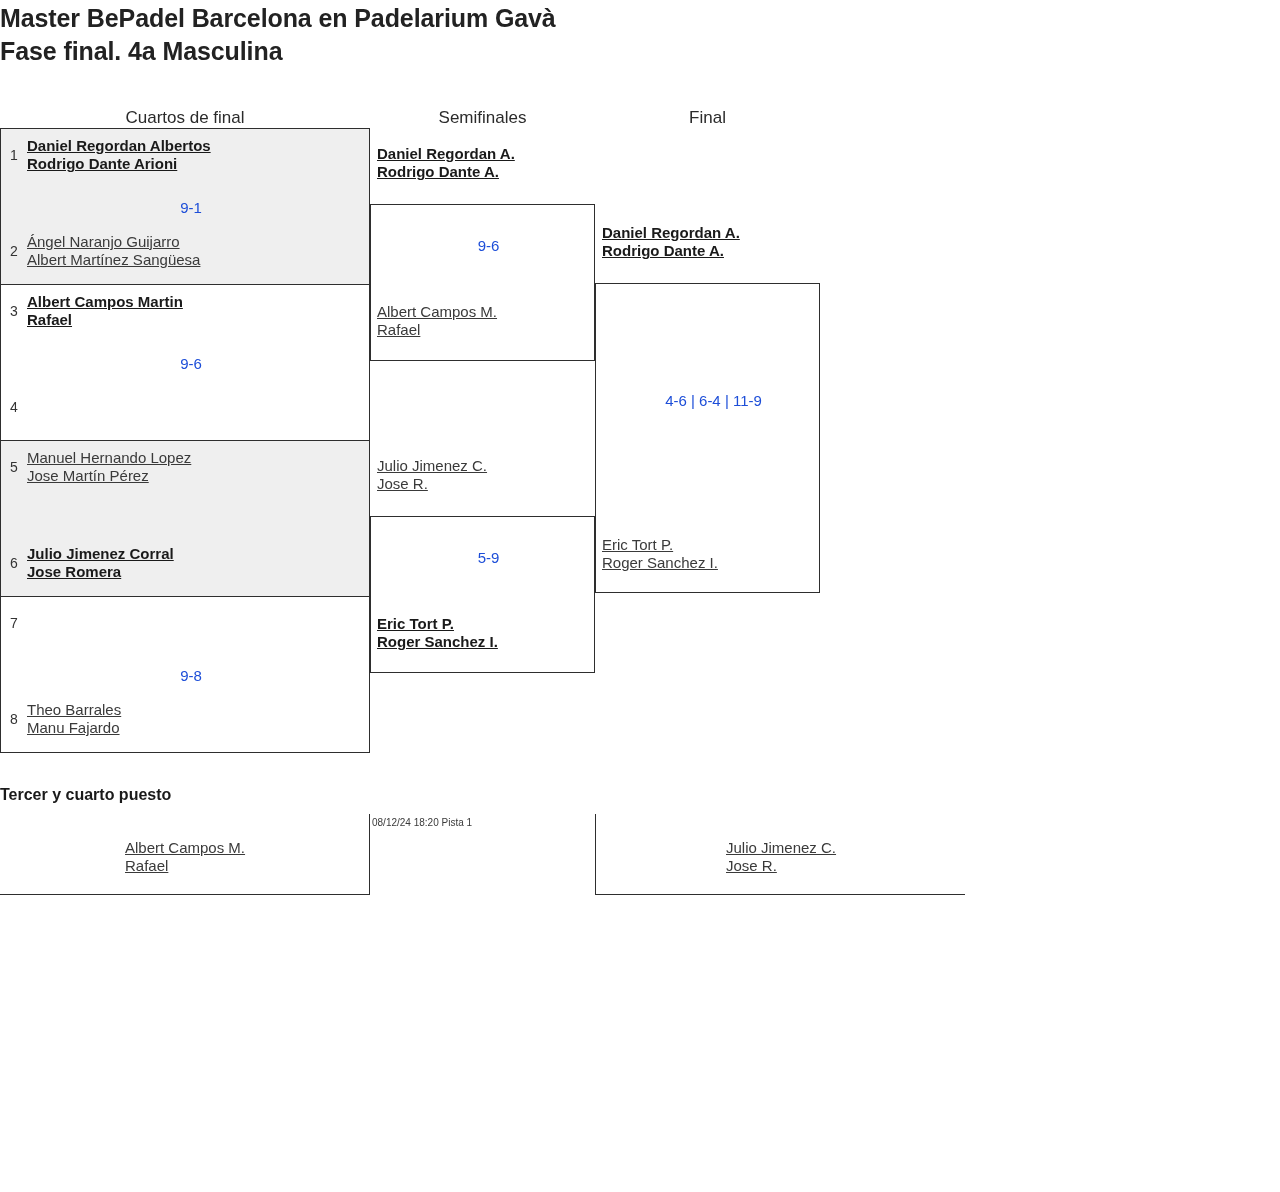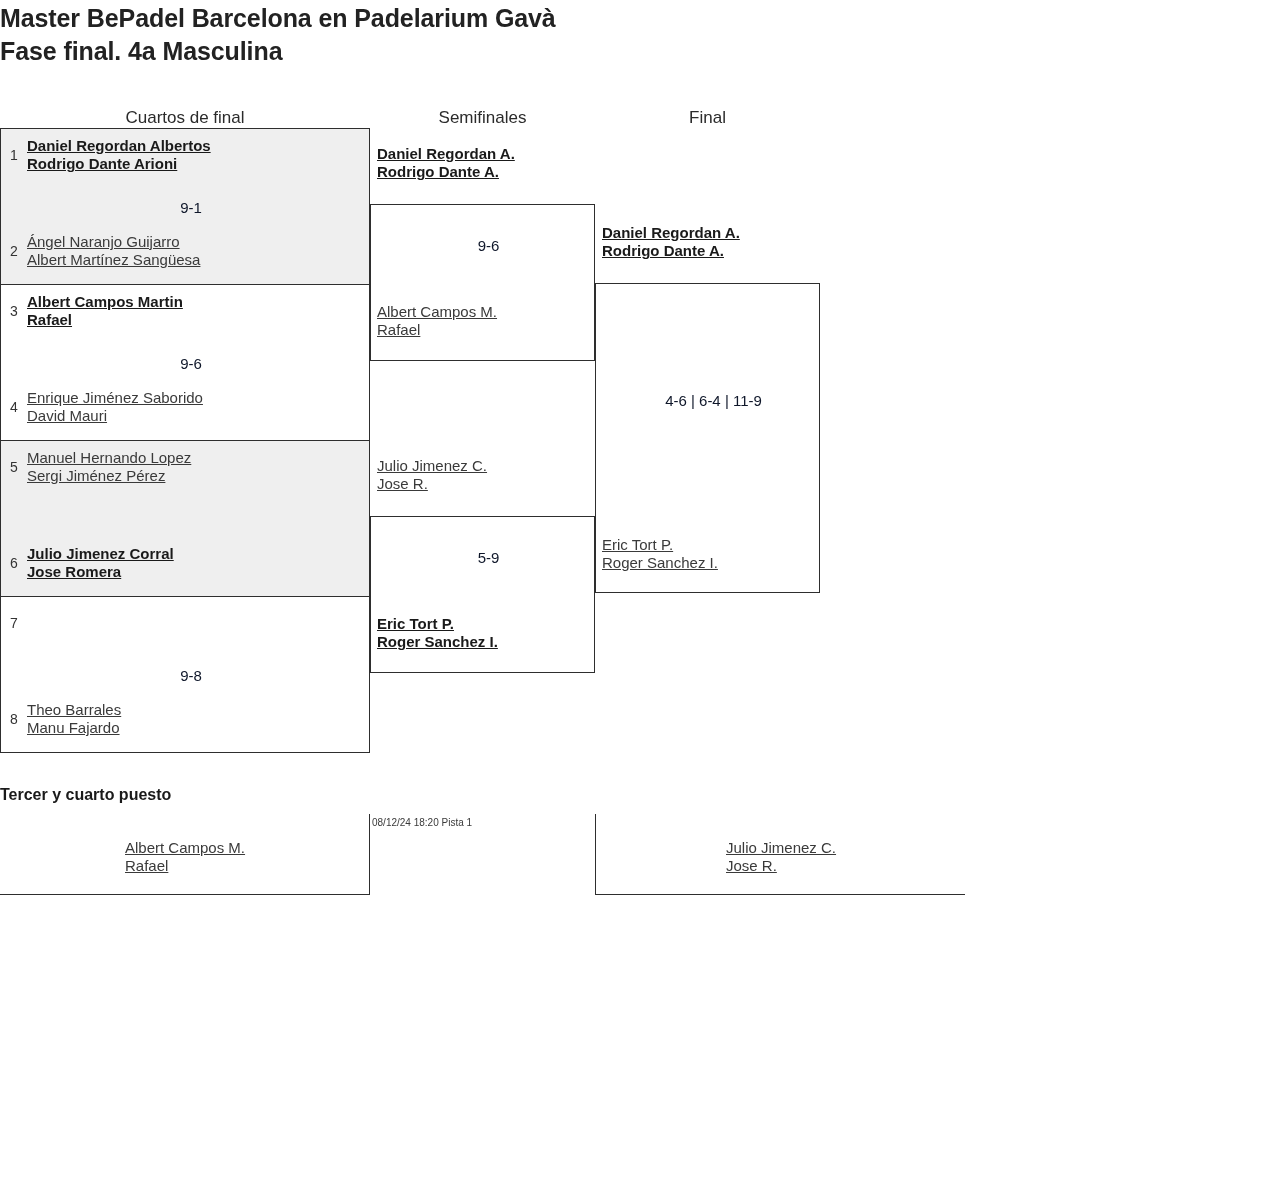--- a/index.html
+++ b/index.html
@@ -96,21 +96,21 @@
     text-decoration: underline;
   }
   .names.winner { font-weight: 700; color: #1a1a1a; }
   .names .nm { display: block; }
 
   .score {
     position: absolute;
     left: 0; right: 0;
     text-align: center;
     font-size: 15px;
-    color: #0f172a;
+    color: #1d4ed8;
     white-space: nowrap;
     padding-left: 12px;
   }
 
   
   .qf { left: 0px; width: 370px; height: 157px; }
   .qf .team-top    { top: 8px; }
   .qf .team-bottom { top: 104px; }
   .qf .score       { top: 70px; }
   #qf1 { top: 128px; }
@@ -216,33 +216,29 @@
       <div class="team team-top">
         <div class="seed">3</div>
         <div class="names winner">
           <span class="nm">Albert Campos Martin</span>
           <span class="nm">Rafael</span>
         </div>
       </div>
       <div class="score">9-6</div>
       <div class="team team-bottom">
         <div class="seed">4</div>
-        <div class="names">
-          <span class="nm">Enrique Jiménez Saborido</span>
-          <span class="nm">David Mauri</span>
-        </div>
       </div>
     </div>
 
     <div class="match qf shaded" id="qf3">
       <div class="team team-top">
         <div class="seed">5</div>
         <div class="names">
           <span class="nm">Manuel Hernando Lopez</span>
-          <span class="nm">Sergi Jiménez Pérez</span>
+          <span class="nm">Jose Martín Pérez</span>
         </div>
       </div>
       <div class="team team-bottom">
         <div class="seed">6</div>
         <div class="names winner">
           <span class="nm">Julio Jimenez Corral</span>
           <span class="nm">Jose Romera</span>
         </div>
       </div>
     </div>

